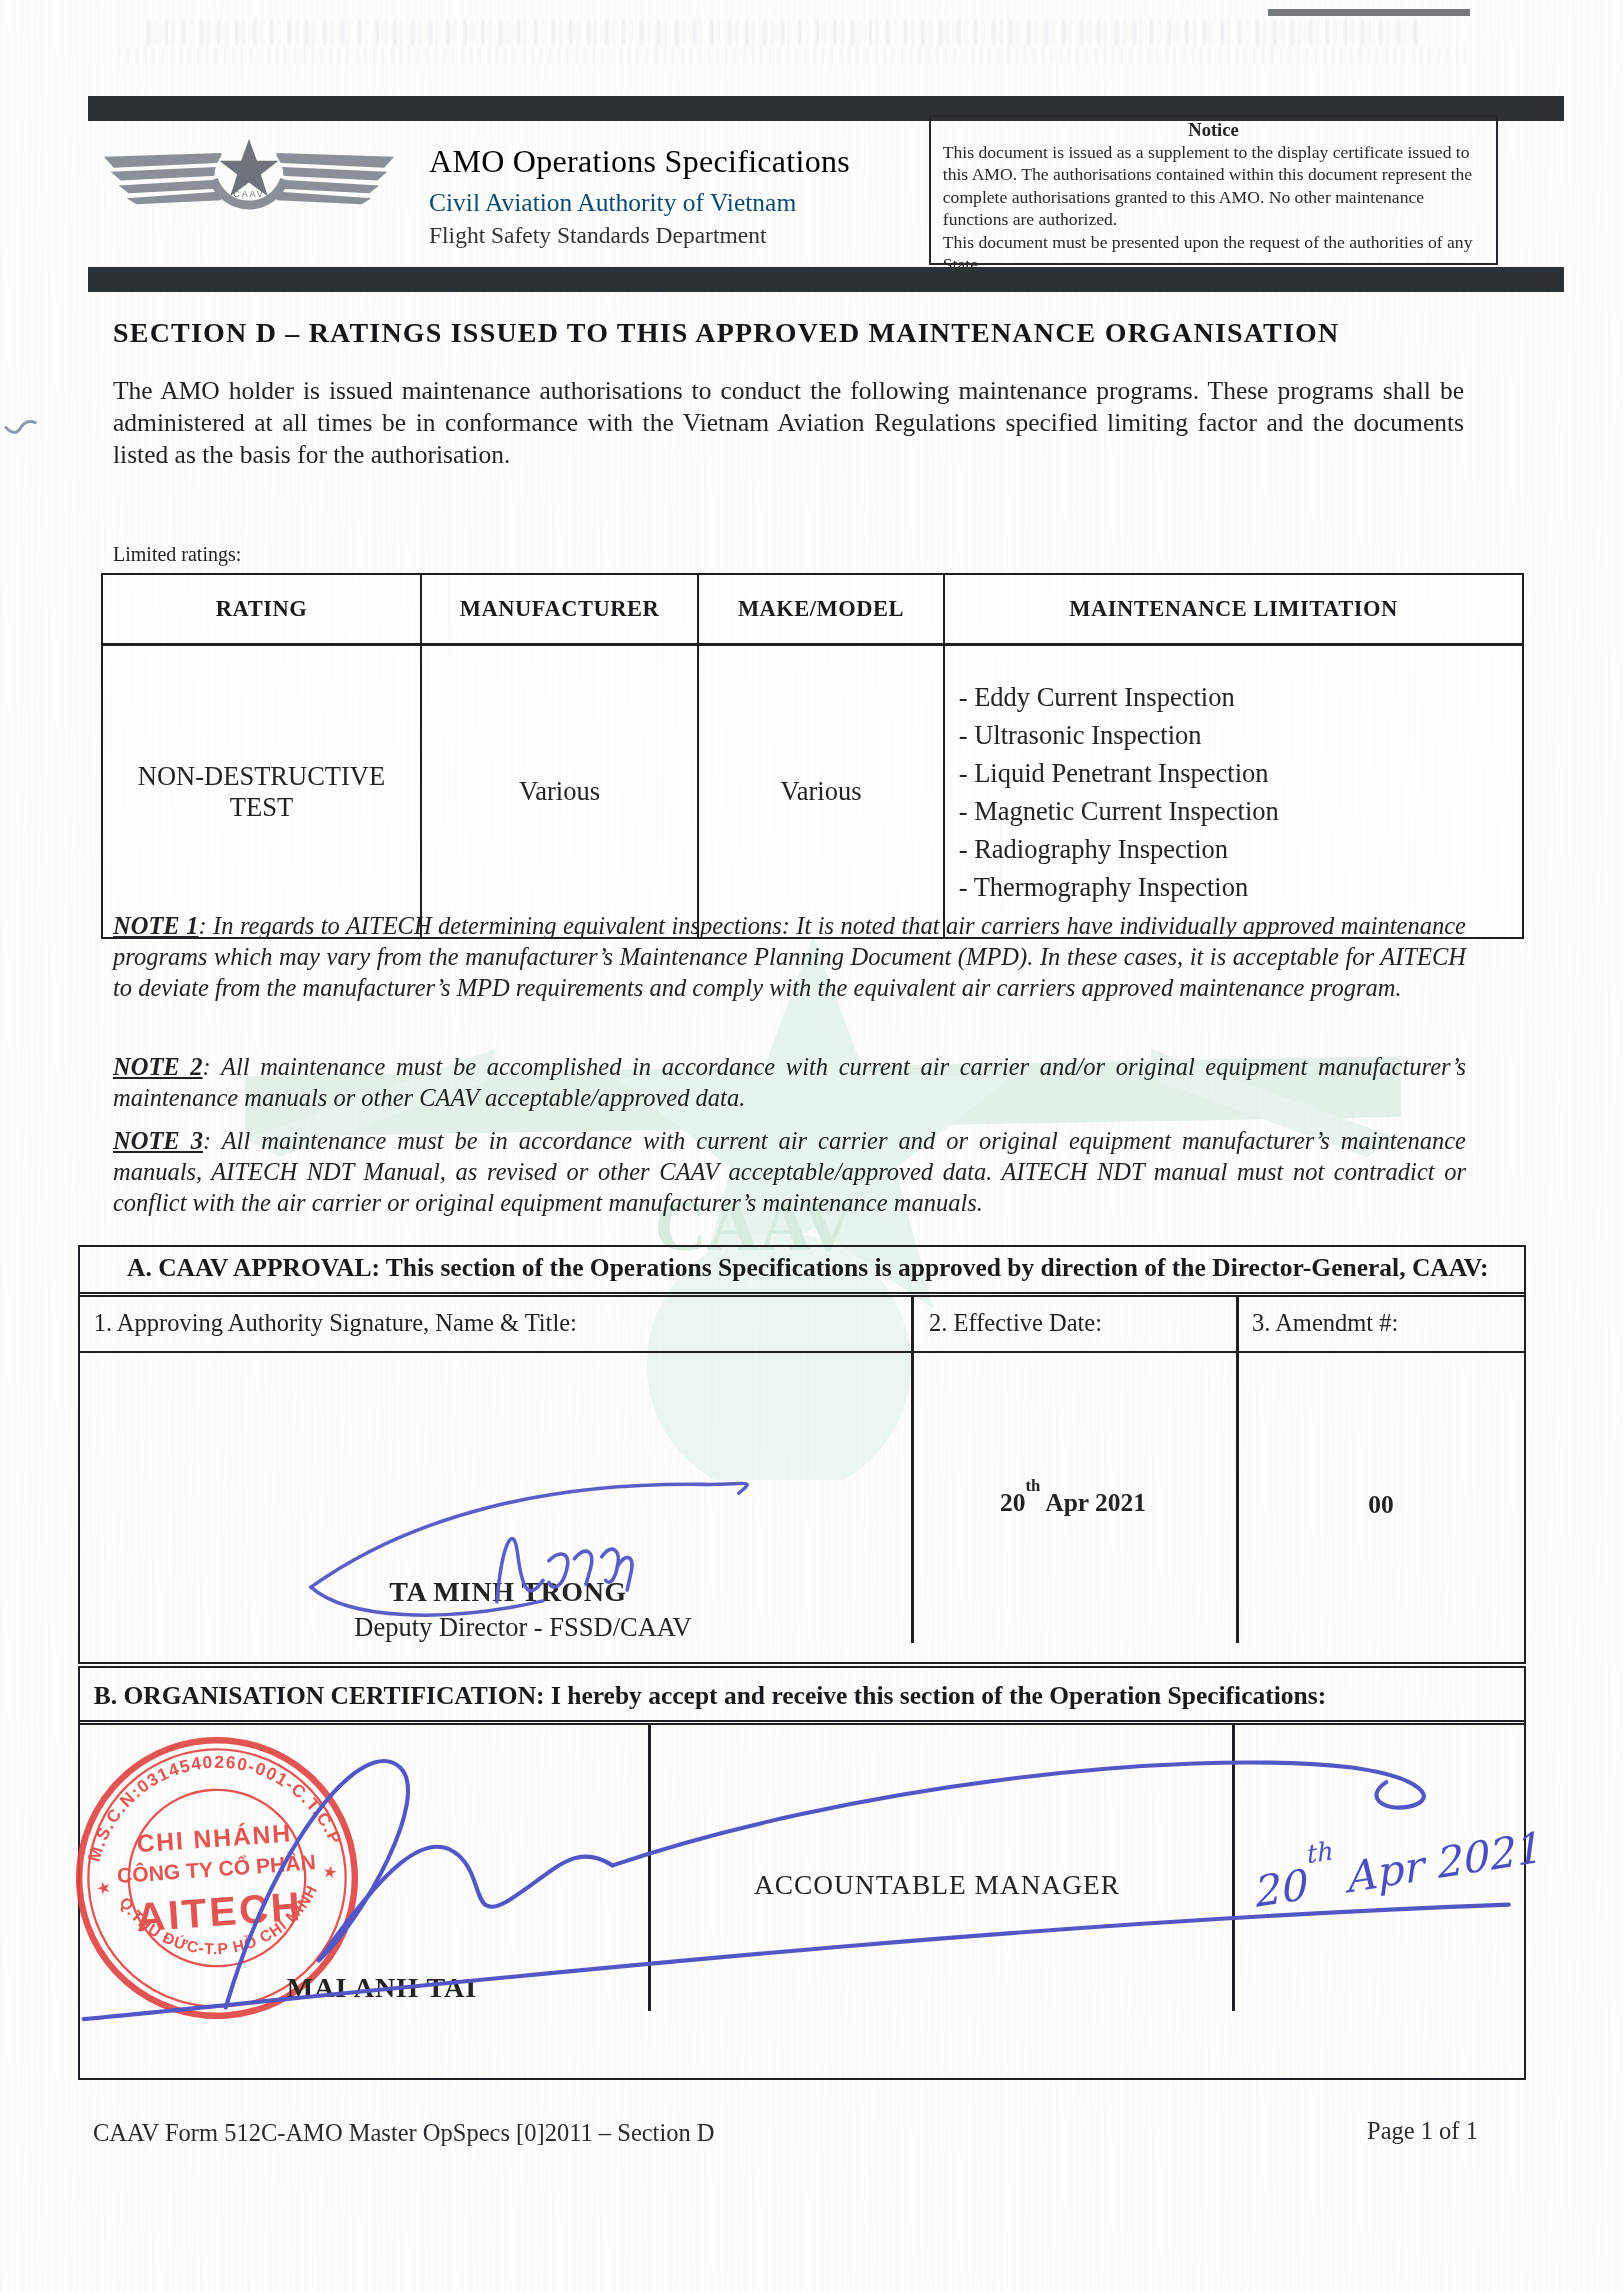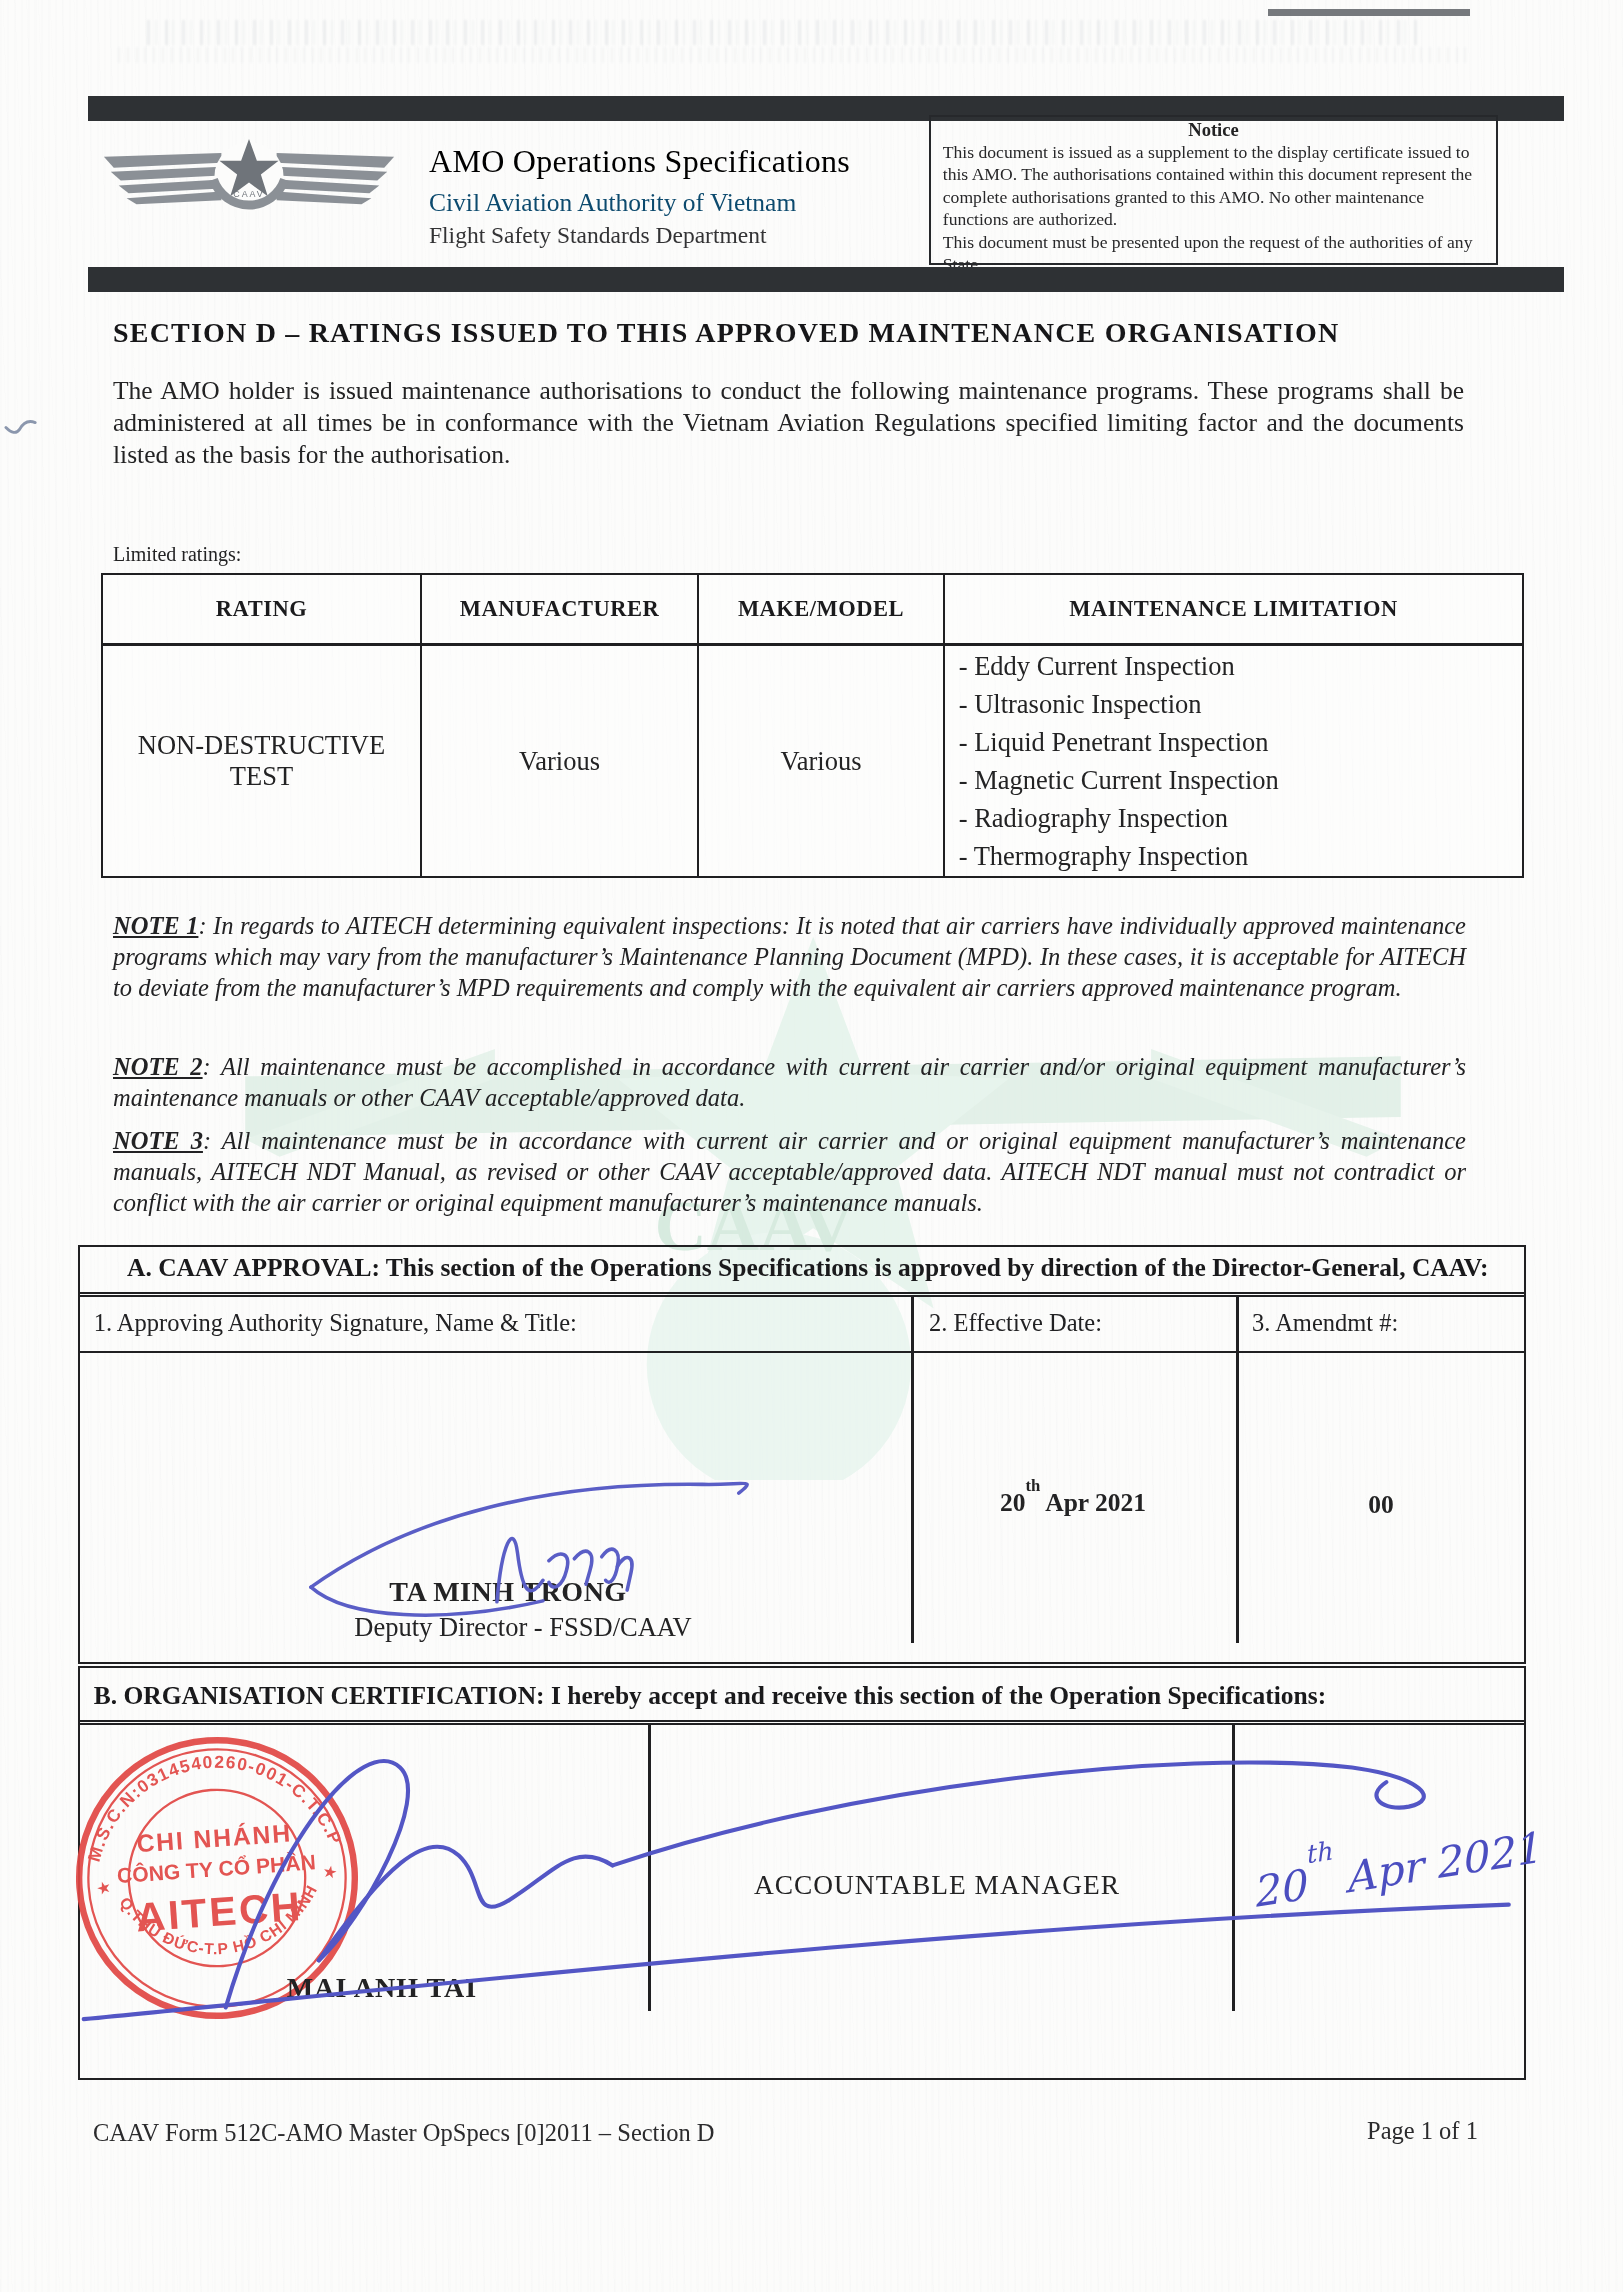--- a/index.html
+++ b/index.html
@@ -40,21 +40,21 @@
   .notice-title{text-align:center; font-weight:bold; font-size:18.6px; line-height:21.6px;}
   .notice-body{font-size:17.6px; line-height:22.5px; text-align:left; color:#28282a;}
 
   
   .sec-heading{left:113px; top:317px; width:1372px; font-size:28px; font-weight:bold; letter-spacing:1.2px; color:#161618;}
   .intro-p{left:113px; top:375px; width:1351px; font-size:25.5px; line-height:32px; text-align:justify;}
   .limited{left:113px; top:495px; font-size:20px;margin-top:48px;}
 
   
   .rtable{
-    left:101px; top:573px; width:1423px; height:305px; box-sizing:border-box;
+    left:101px; top:573px; width:1423px; height:366px; box-sizing:border-box;
     border:2.9px solid #1f1f21; display:grid;
     grid-template-columns:319px 277px 246px 1fr;
     grid-template-rows:71px 1fr;
     background:rgba(255,255,255,.35);
   }
   .rt-h{border-bottom:3.9px solid #1f1f21; display:flex; align-items:center; justify-content:center;
         font-weight:bold; font-size:22.5px; letter-spacing:0.5px; color:#1b1b1d;}
   .rt-c{display:flex; align-items:center; justify-content:center; font-size:26.5px; text-align:center;}
   .bR{border-right:2.5px solid #1f1f21;}
   .rt-lim{flex-direction:column; align-items:flex-start; justify-content:center; padding-left:13.7px; font-size:26.5px; line-height:38px;}

